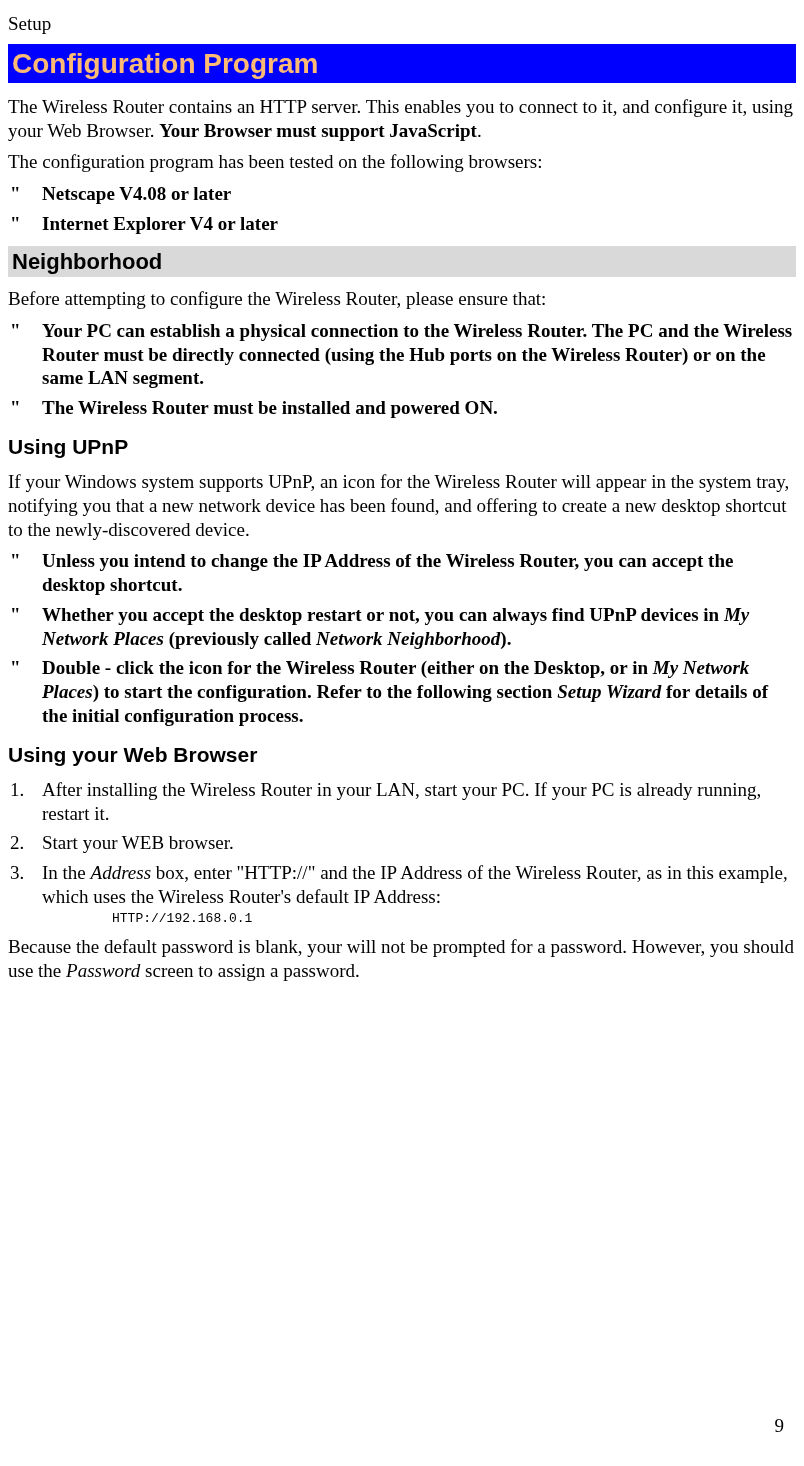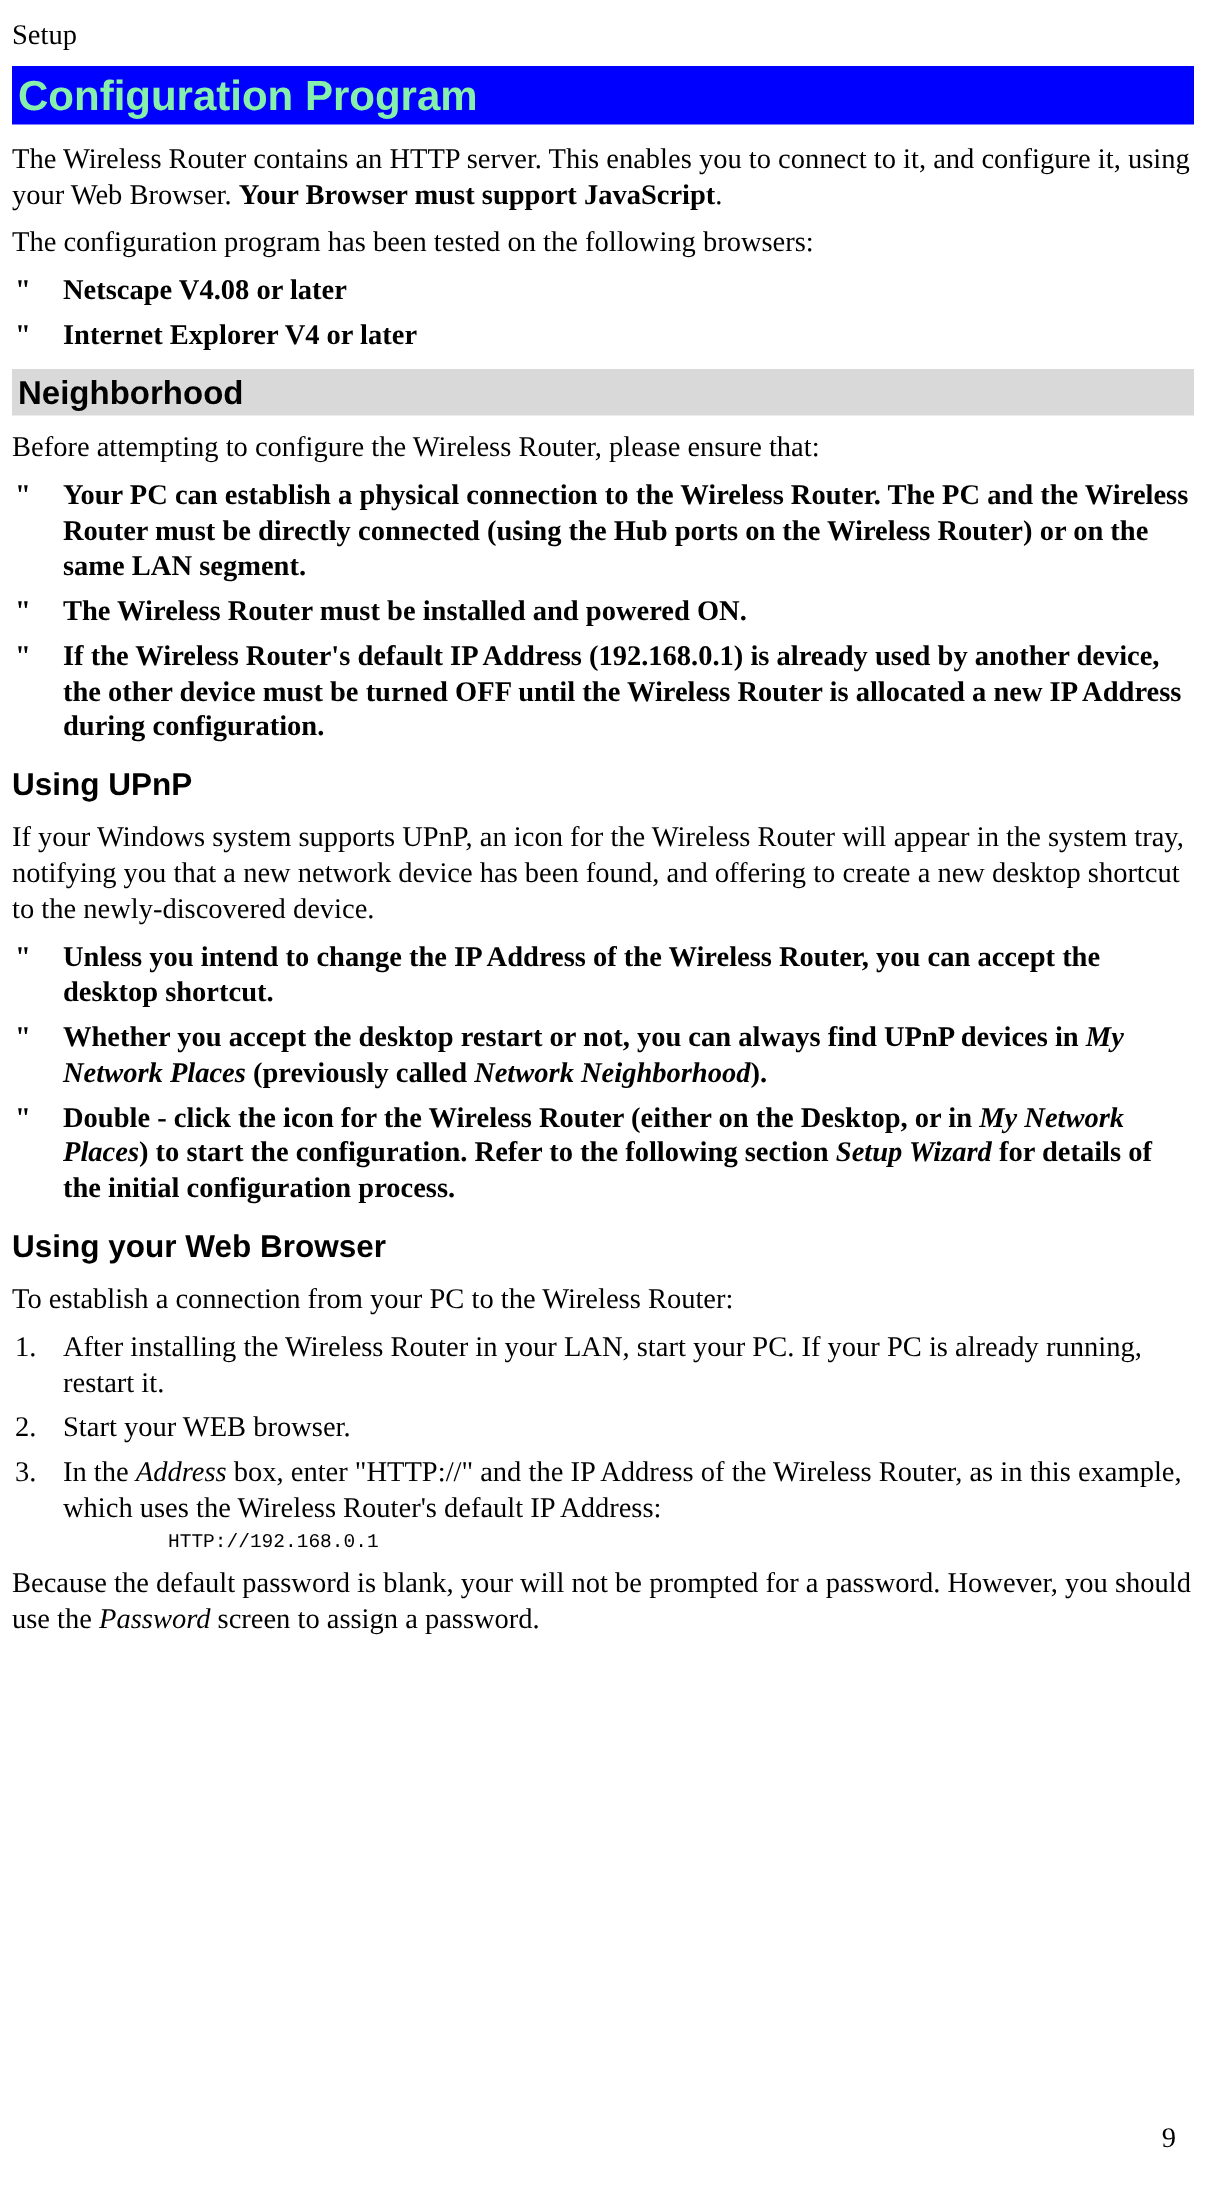--- a/index.html
+++ b/index.html
@@ -12,21 +12,21 @@
     color: #000;
     background: #fff;
   }
   .header-right {
     text-align: left;
     font-size: 19px;
     margin-bottom: 8px;
   }
   .h1-banner {
     background: #0000ff;
-    color: #86efac;
+    color: #fdba74;
     font-family: Arial, Helvetica, sans-serif;
     font-weight: bold;
     font-size: 28px;
     padding: 2px 4px;
     margin: 2px 0 12px 0;
   }
   .h2-banner {
     background: #d9d9d9;
     font-family: Arial, Helvetica, sans-serif;
     font-weight: bold;
@@ -119,40 +119,38 @@
     <li>Internet Explorer V4 or later</li>
   </ul>
 
   <div class="h2-banner">Neighborhood</div>
 
   <p>Before attempting to configure the Wireless Router, please ensure that:</p>
 
   <ul class="quoted">
     <li>Your PC can establish a physical connection to the Wireless Router. The PC and the Wireless Router must be directly connected (using the Hub ports on the Wireless Router) or on the same LAN segment.</li>
     <li>The Wireless Router must be installed and powered ON.</li>
-    <li>If the Wireless Router's default IP Address (192.168.0.1) is already used by another device, the other device must be turned OFF until the Wireless Router is allocated a new IP Address during configuration.</li>
   </ul>
 
   <div class="h3">Using UPnP</div>
 
   <p>If your Windows system supports UPnP, an icon for the Wireless Router will appear in the system tray, notifying you that a new network device has been found, and offering to create a new desktop shortcut to the newly-discovered device.</p>
 
   <ul class="quoted">
     <li>Unless you intend to change the IP Address of the Wireless Router, you can accept the desktop shortcut.</li>
     <li>
       <span>Whether you accept the desktop restart or not, you can always find UPnP devices in </span><span class="italic">My Network Places</span><span> (previously called </span><span class="italic">Network Neighborhood</span><span>).</span>
     </li>
     <li>
       <span>Double - click the icon for the Wireless Router (either on the Desktop, or in </span><span class="italic">My Network Places</span><span>) to start the configuration. Refer to the following section </span><span class="italic">Setup Wizard</span><span> for details of the initial configuration process.</span>
     </li>
   </ul>
 
   <div class="h3">Using your Web Browser</div>
 
-  <p>To establish a connection from your PC to the Wireless Router:</p>
 
   <ol class="numbered">
     <li>After installing the Wireless Router in your LAN, start your PC. If your PC is already running, restart it.</li>
     <li>Start your WEB browser.</li>
     <li>
       <span>In the </span><span class="italic">Address</span><span> box, enter "HTTP://" and the IP Address of the Wireless Router, as in this example, which uses the Wireless Router's default IP Address:</span>
       <div class="code-line">HTTP://192.168.0.1</div>
     </li>
   </ol>
 

